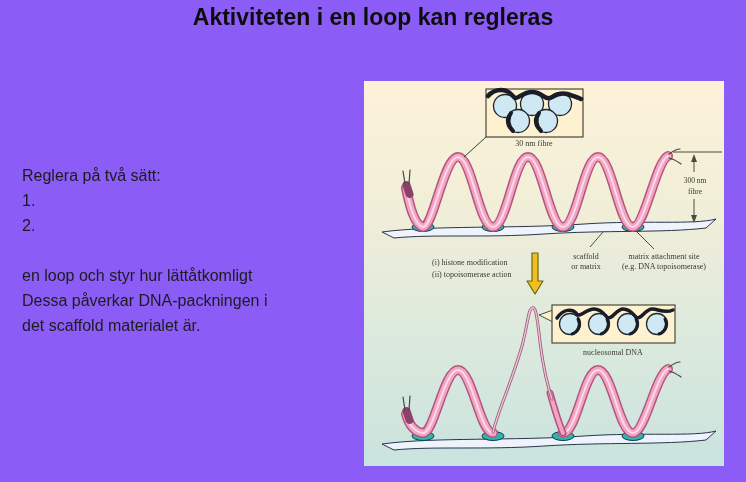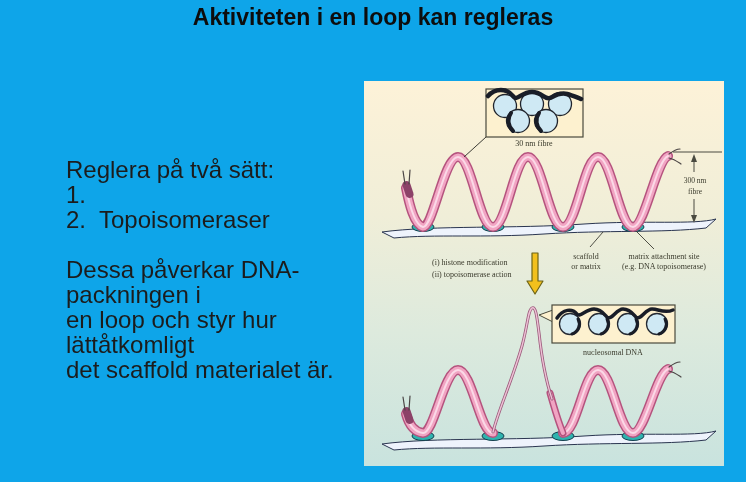--- a/index.html
+++ b/index.html
@@ -1,19 +1,19 @@
 <!DOCTYPE html>
 <html><head>
 <meta charset="utf-8">
 <style>
   html,body{margin:0;padding:0;}
   body{width:746px;height:482px;background:#ffffff;font-family:"Liberation Sans",sans-serif;overflow:hidden;}
-  .slide{position:relative;width:746px;height:482px;background:#0ea5e9;}
+  .slide{position:relative;width:746px;height:482px;background:#8b5cf6;}
   .title{position:absolute;left:0;top:4px;width:746px;text-align:center;font-size:23px;font-weight:bold;color:#0d0d0d;margin:0;letter-spacing:0px;}
-  .textblock{position:absolute;left:22px;top:157px;width:345px;font-size:24px;line-height:25px;color:#1c1c1c;margin-left:44px;}
+  .textblock{position:absolute;left:22px;top:163px;width:345px;font-size:16px;line-height:25px;color:#1c1c1c;}
   .li{display:flex;}
   .li .num{width:33px;flex:0 0 33px;}
   .para{margin-top:25px;}
   .figure{position:absolute;left:364px;top:81px;width:292px;height:385px;}
   svg text{font-family:"Liberation Serif",serif;}
   .slabel{font-size:8px;fill:#3a3a2c;}
   .mlabel{font-size:7.5px;fill:#3a3a2c;}
 </style>
 </head>
 <body>
@@ -22,25 +22,24 @@
 
   <h1 class="title">Aktiviteten i en loop kan regleras</h1>
 
   <div class="textblock">
     <div>Reglera på två sätt:</div>
     <div class="li">
       <span class="num">1.</span>
     </div>
     <div class="li">
       <span class="num">2.</span>
-      <span>Topoisomeraser</span>
     </div>
     <div class="para">
+      <div>en loop och styr hur lättåtkomligt</div>
       <div>Dessa påverkar DNA-packningen i</div>
-      <div>en loop och styr hur lättåtkomligt</div>
       <div>det scaffold materialet är.</div>
     </div>
   </div>
 
   <div class="figure">
     <svg width="360" height="385" viewBox="0 0 360 385" xmlns="http://www.w3.org/2000/svg">
       <defs>
         <linearGradient id="bgGrad" x1="0" y1="0" x2="0" y2="1">
           <stop offset="0%" stop-color="#fdf2d8"></stop>
           <stop offset="35%" stop-color="#f0eed8"></stop>

